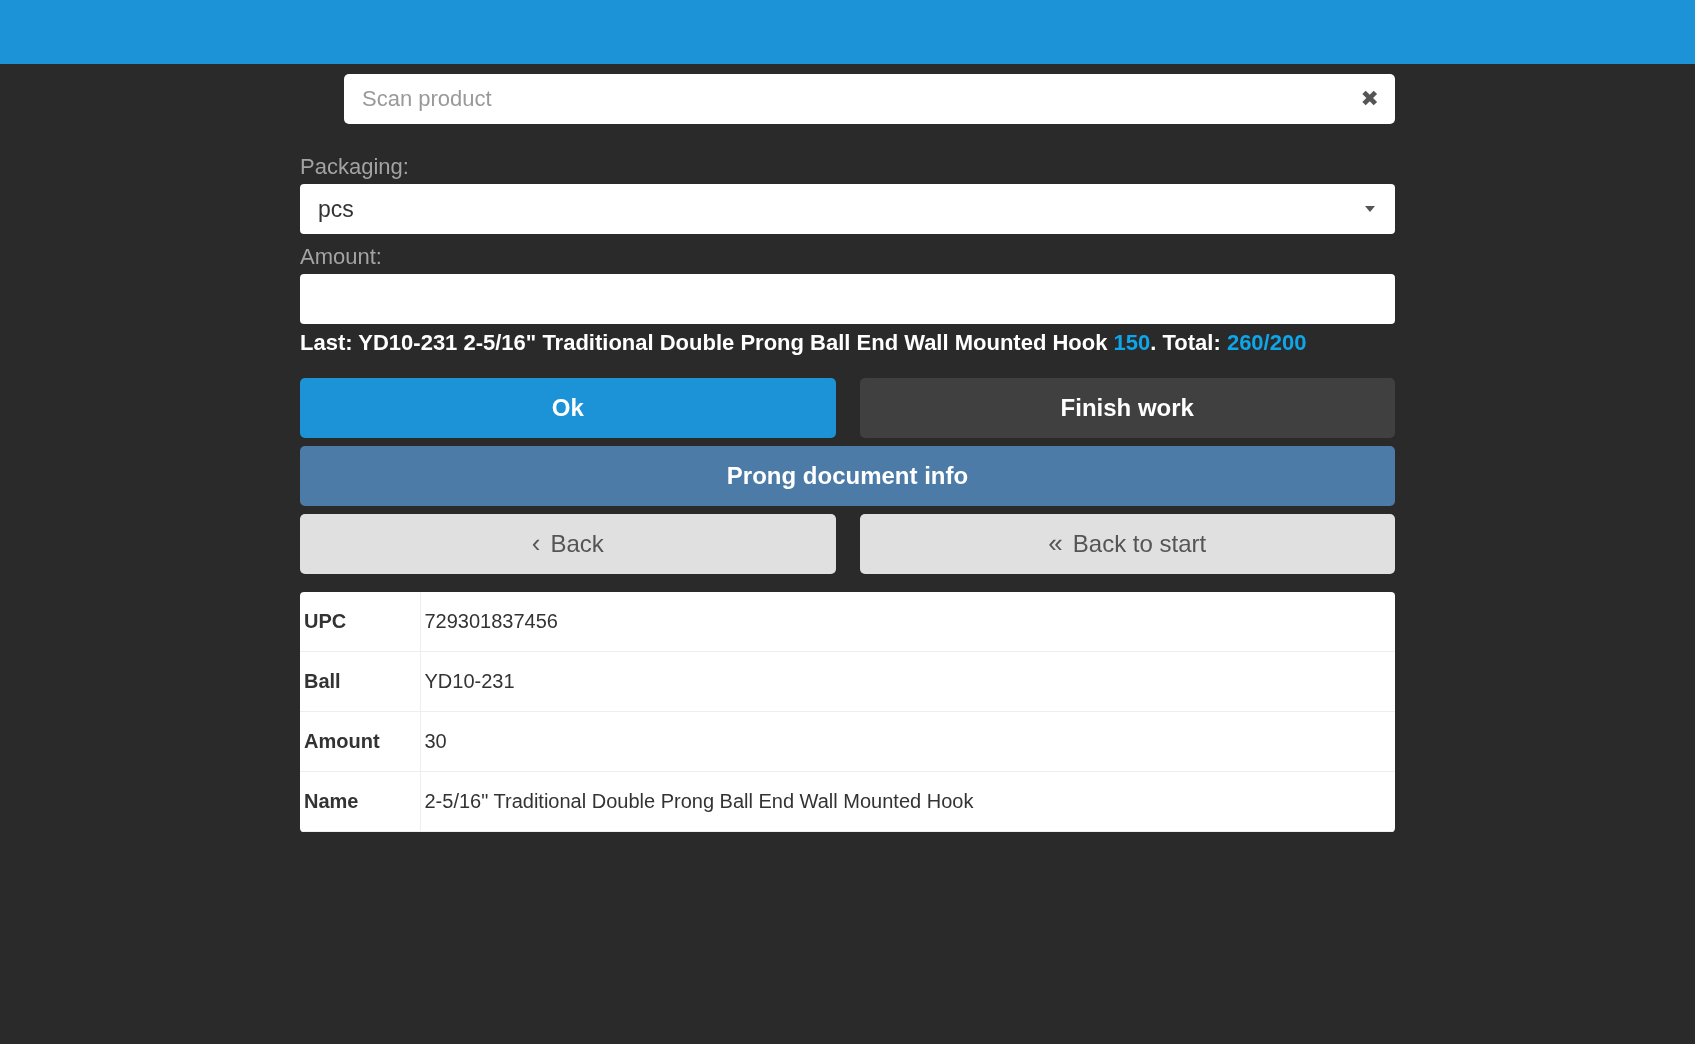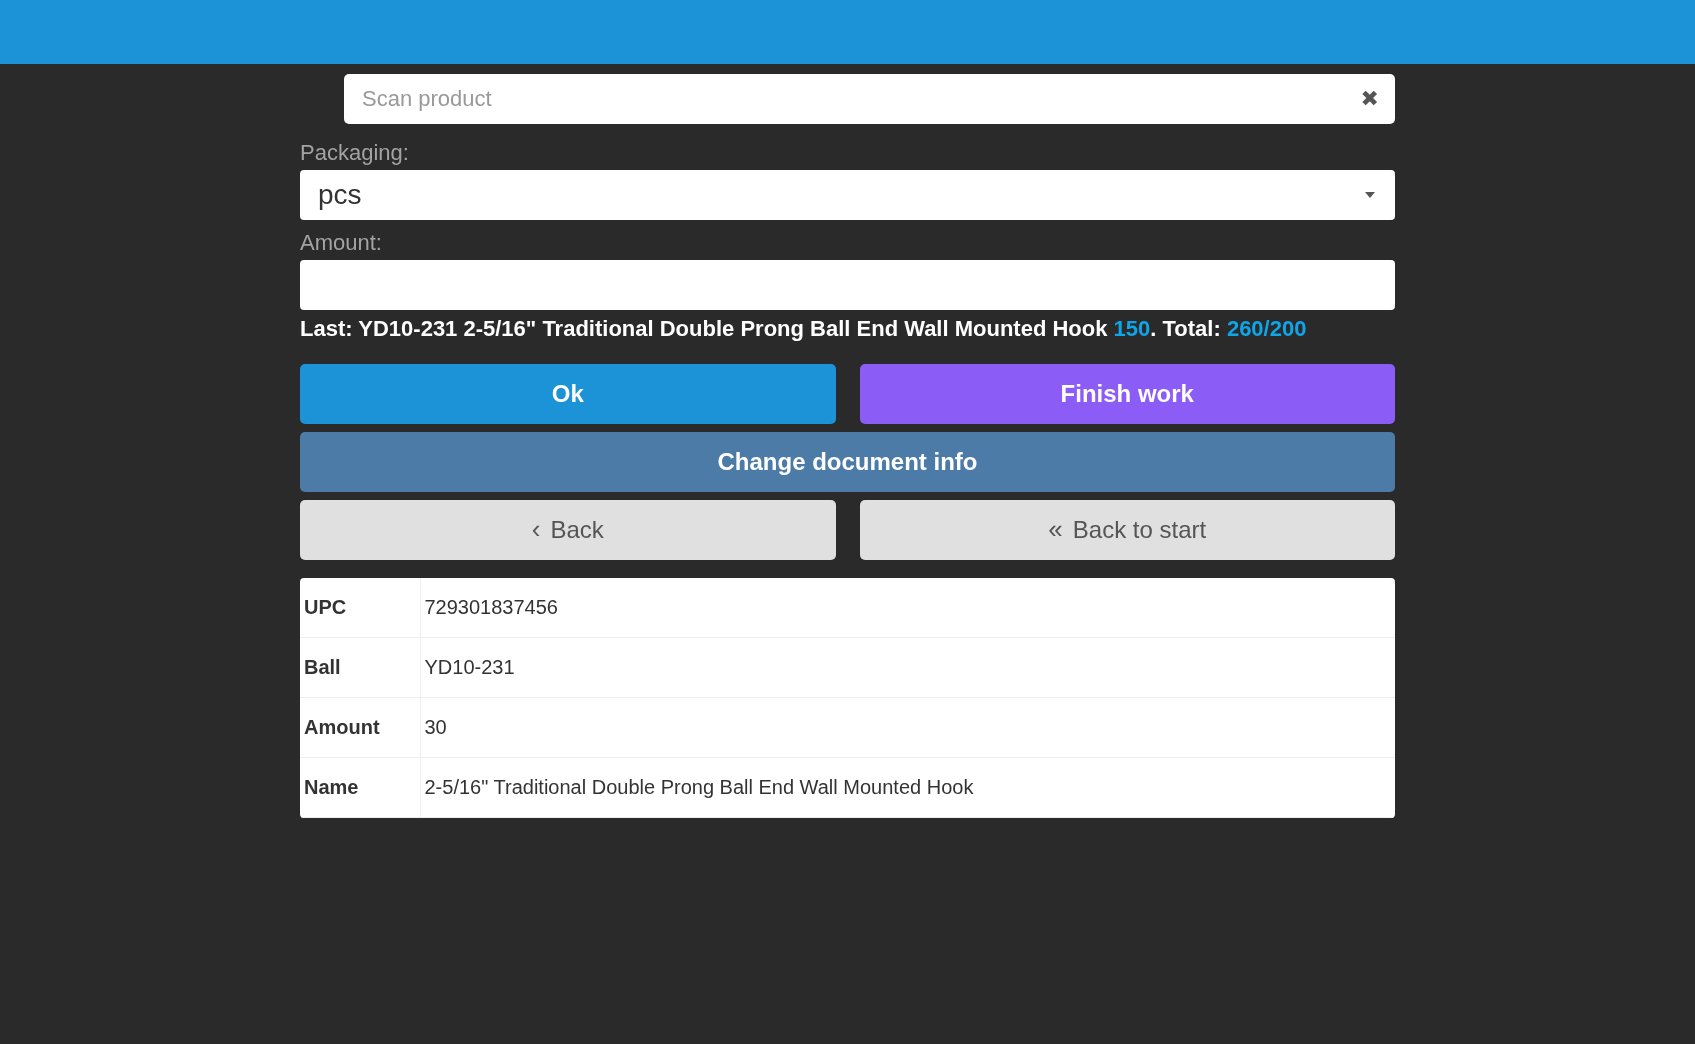--- a/index.html
+++ b/index.html
@@ -15,21 +15,21 @@
     height: 64px;
     width: 100%;
   }
   .container {
     max-width: 1095px;
     margin: 0 auto;
     padding: 10px 0 20px 0;
   }
   .search-wrap {
     position: relative;
-    margin-bottom: 16px;
+    margin-bottom: 30px;
     padding-left: 44px;
   }
   .search-input {
     width: 100%;
     height: 50px;
     border: none;
     border-radius: 5px;
     padding: 0 18px;
     font-size: 22px;
     color: #333;
@@ -55,21 +55,21 @@
     position: relative;
     margin-bottom: 10px;
   }
   .select {
     width: 100%;
     height: 50px;
     background: #fff;
     border: none;
     border-radius: 4px;
     padding: 0 18px;
-    font-size: 28px;
+    font-size: 23px;
     color: #333;
     appearance: none;
     -webkit-appearance: none;
     outline: none;
     cursor: pointer;
     display: flex;
     align-items: center;
   }
   .select-caret {
     position: absolute;
@@ -114,21 +114,21 @@
     font-size: 24px;
     font-weight: 700;
     color: #fff;
     cursor: pointer;
     display: flex;
     align-items: center;
     justify-content: center;
     gap: 10px;
   }
   .btn-primary { background: #1b93d6; }
-  .btn-success { background: #8b5cf6; }
+  .btn-success { background: #404040; }
   .btn-info    { background: #4d7ba8; }
   .btn-grey {
     background: #e0e0e0;
     color: #555;
     font-weight: 400;
   }
   .full { width: 100%; flex: none; }
   .chev {
     font-size: 26px;
     line-height: 1;
@@ -180,21 +180,21 @@
   <div class="status-line">
     <span>Last: </span><span>YD10-231 2-5/16" Traditional Double Prong Ball End Wall Mounted Hook </span><span class="hl">150</span><span>. </span><span>Total: </span><span class="hl">260/200</span>
   </div>
 
   <div class="btn-row">
     <button class="btn btn-primary">Ok</button>
     <button class="btn btn-success">Finish work</button>
   </div>
 
   <div class="btn-row">
-    <button class="btn btn-info full">Change document info</button>
+    <button class="btn btn-info full">Prong document info</button>
   </div>
 
   <div class="btn-row">
     <button class="btn btn-grey">
       <span class="chev">‹</span>
       <span>Back</span>
     </button>
     <button class="btn btn-grey">
       <span class="chev">«</span>
       <span>Back to start</span>

